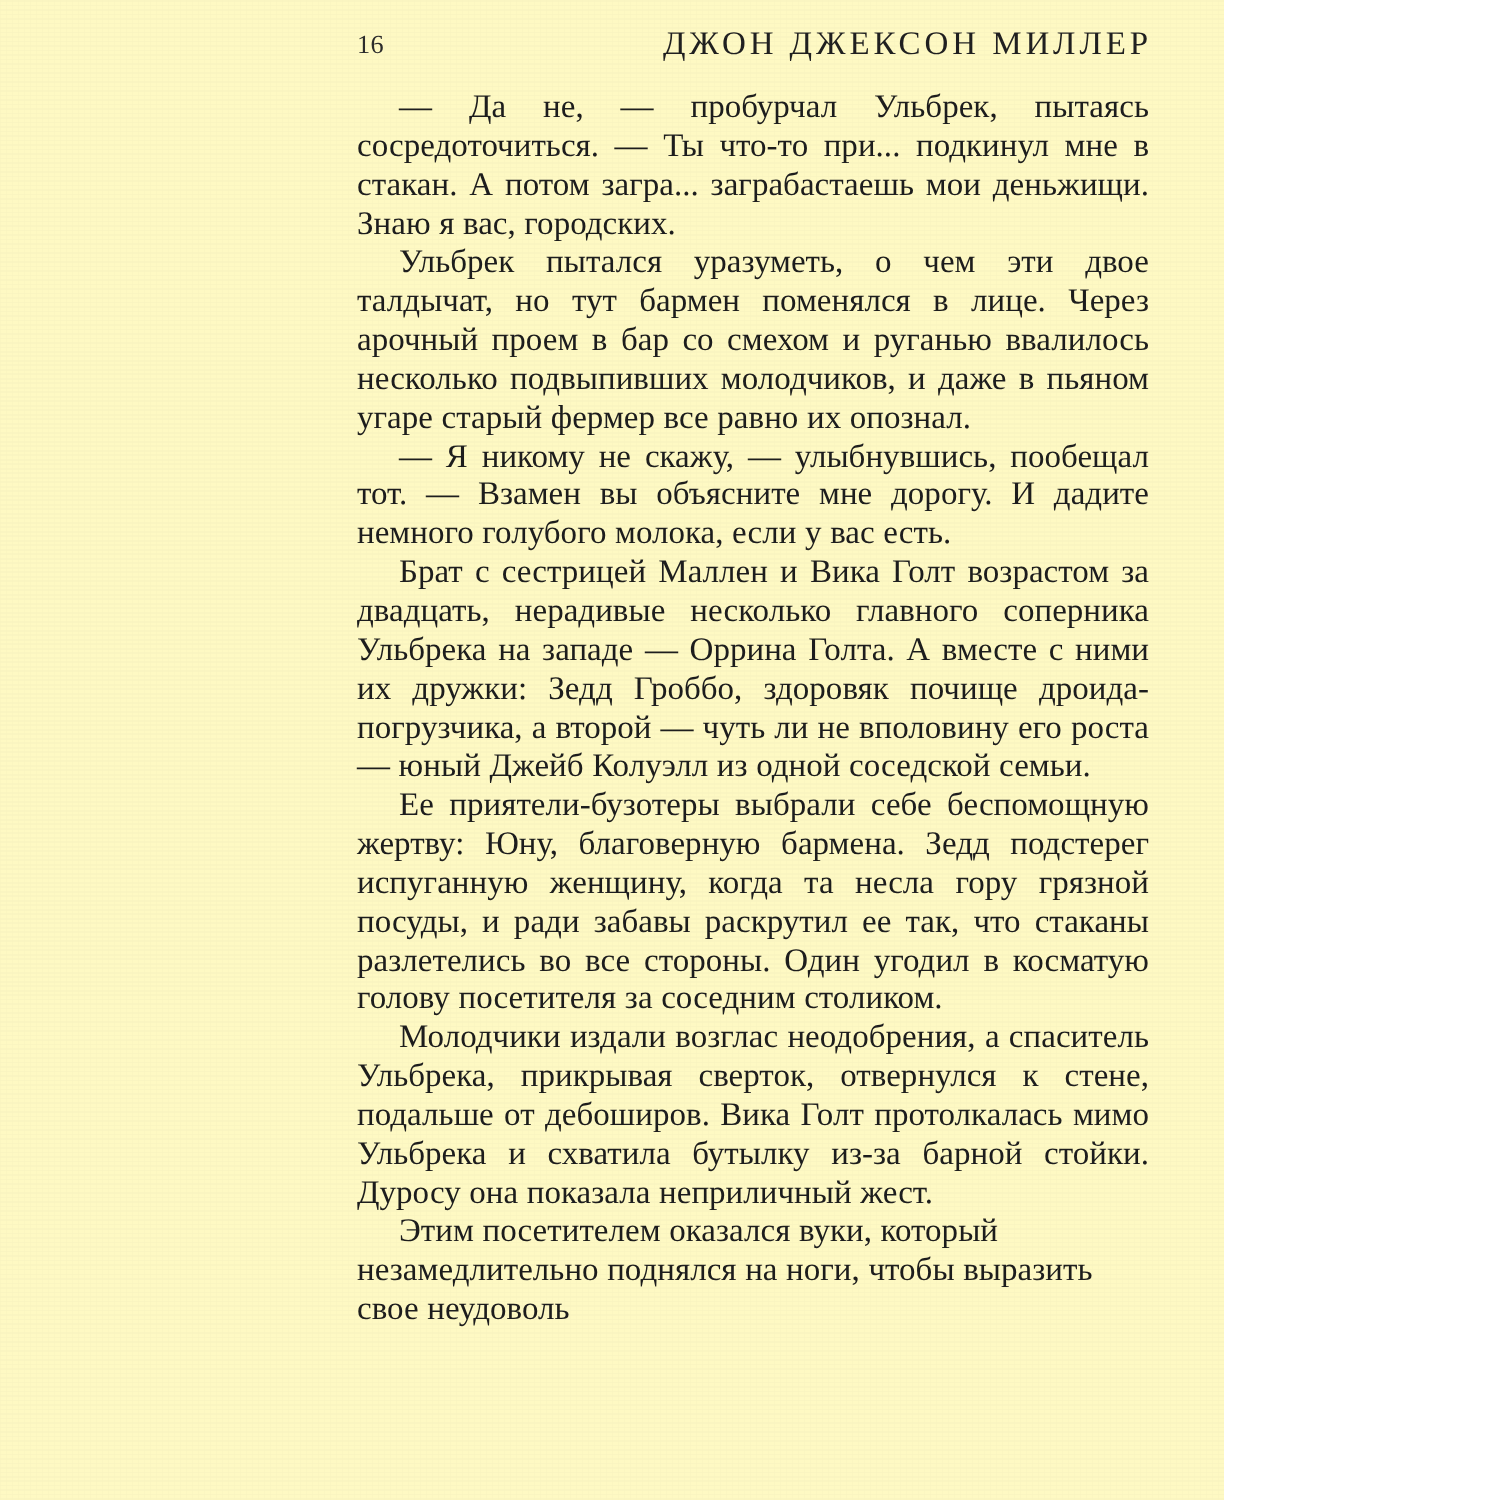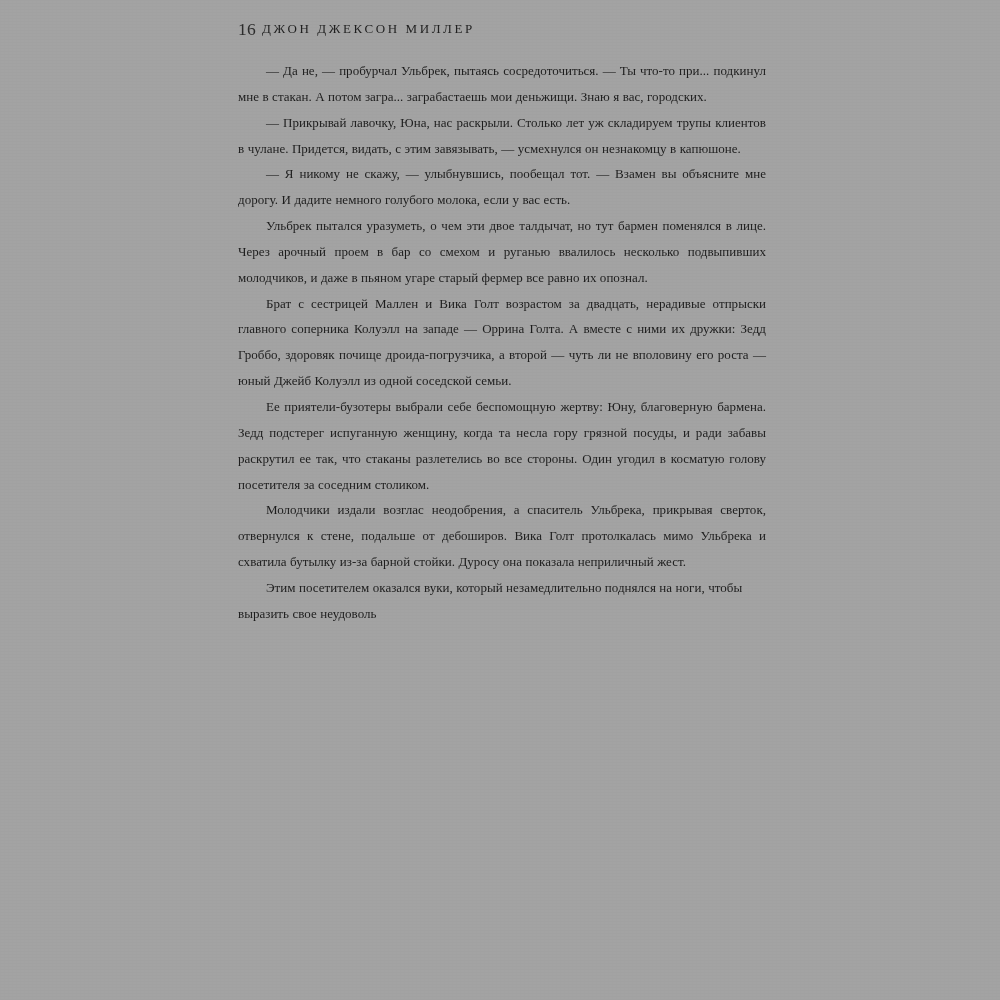--- a/index.html
+++ b/index.html
@@ -12,23 +12,23 @@
     width: 1000px;
     height: 1000px;
     overflow: hidden;
     font-family: "Liberation Serif", "DejaVu Serif", serif;
     color: #1c1c1c;
     -webkit-font-smoothing: antialiased;
   }
 
   .page {
     position: relative;
-    width: 1000px;
+    width: 816px;
     height: 1000px;
-    background: #a3a3a3;
+    background: #fef9c3;
     box-sizing: border-box;
   }
 
   
   .running-head {
     position: absolute;
     left: 238px;
     top: 18px;
     width: 530px;
     height: 24px;
@@ -40,43 +40,43 @@
     font-size: 17.5px;
     line-height: 22px;
     color: #2b2b2b;
     letter-spacing: 0.2px;
   }
   .head-title {
     position: absolute;
     left: 0;
     top: 0;
     width: 530px;
-    text-align: left;
-    font-size: 13px;
+    text-align: right;
+    font-size: 22px;
     line-height: 22px;
     letter-spacing: 2.6px;
     color: #1f1f1f;
     text-transform: uppercase;
     font-variant: small-caps;
     padding-left: 24px;
     box-sizing: border-box;
   }
 
   
   .textblock {
     position: absolute;
     left: 238px;
     top: 58px;
     width: 528px;
   }
   p.para {
     margin: 0;
     text-indent: 28px;
     text-align: justify;
-    font-size: 13px;
+    font-size: 22px;
     line-height: 25.85px;
     letter-spacing: 0.02px;
     word-spacing: 0.2px;
     color: #1c1c1c;
     hyphens: manual;
   }
   p.para:last-child { text-align: left; }
 
   
   .grain {
@@ -94,23 +94,22 @@
 
 <div class="page">
 
   <div class="running-head">
     <span class="folio">16</span>
     <span class="head-title">ДЖОН ДЖЕКСОН МИЛЛЕР</span>
   </div>
 
   <div class="textblock">
     <p class="para">— Да не, — пробурчал Ульбрек, пытаясь сосредоточить­ся. — Ты что-то при... подкинул мне в стакан. А потом за­гра... заграбастаешь мои деньжищи. Знаю я вас, городских.</p>
-    <p class="para">— Прикрывай лавочку, Юна, нас раскрыли. Столько лет уж складируем трупы клиентов в чулане. Придется, видать, с этим завязывать, — усмехнулся он незнакомцу в капюшоне.</p>
+    <p class="para">Ульбрек пытался уразуметь, о чем эти двое талдычат, но тут бармен поменялся в лице. Через арочный проем в бар со смехом и руганью ввалилось несколько подвыпивших молодчиков, и даже в пьяном угаре старый фермер все рав­но их опознал.</p>
     <p class="para">— Я никому не скажу, — улыбнувшись, пообещал тот. — Взамен вы объясните мне дорогу. И дадите немного голу­бого молока, если у вас есть.</p>
-    <p class="para">Ульбрек пытался уразуметь, о чем эти двое талдычат, но тут бармен поменялся в лице. Через арочный проем в бар со смехом и руганью ввалилось несколько подвыпивших молодчиков, и даже в пьяном угаре старый фермер все рав­но их опознал.</p>
-    <p class="para">Брат с сестрицей Маллен и Вика Голт возрастом за два­дцать, нерадивые отпрыски главного соперника Колуэлл на западе — Оррина Голта. А вместе с ними их дружки: Зедд Гроббо, здоровяк почище дроида-погрузчика, а второй — чуть ли не вполовину его роста — юный Джейб Колуэлл из одной соседской семьи.</p>
+    <p class="para">Брат с сестрицей Маллен и Вика Голт возрастом за два­дцать, нерадивые несколько главного соперника Ульбрека на западе — Оррина Голта. А вместе с ними их дружки: Зедд Гроббо, здоровяк почище дроида-погрузчика, а второй — чуть ли не вполовину его роста — юный Джейб Колуэлл из одной соседской семьи.</p>
     <p class="para">Ее приятели-бузотеры выбрали себе беспомощную жерт­ву: Юну, благоверную бармена. Зедд подстерег испуганную женщину, когда та несла гору грязной посуды, и ради забавы раскрутил ее так, что стаканы разлетелись во все стороны. Один угодил в косматую голову посетителя за соседним столиком.</p>
     <p class="para">Молодчики издали возглас неодобрения, а спаситель Ульбрека, прикрывая сверток, отвернулся к стене, подаль­ше от дебоширов. Вика Голт протолкалась мимо Ульбрека и схватила бутылку из-за барной стойки. Дуросу она пока­зала неприличный жест.</p>
     <p class="para">Этим посетителем оказался вуки, который незамедли­тельно поднялся на ноги, чтобы выразить свое неудоволь­</p>
   </div>
 
   <div class="grain"></div>
 </div>
 
 </body></html>

